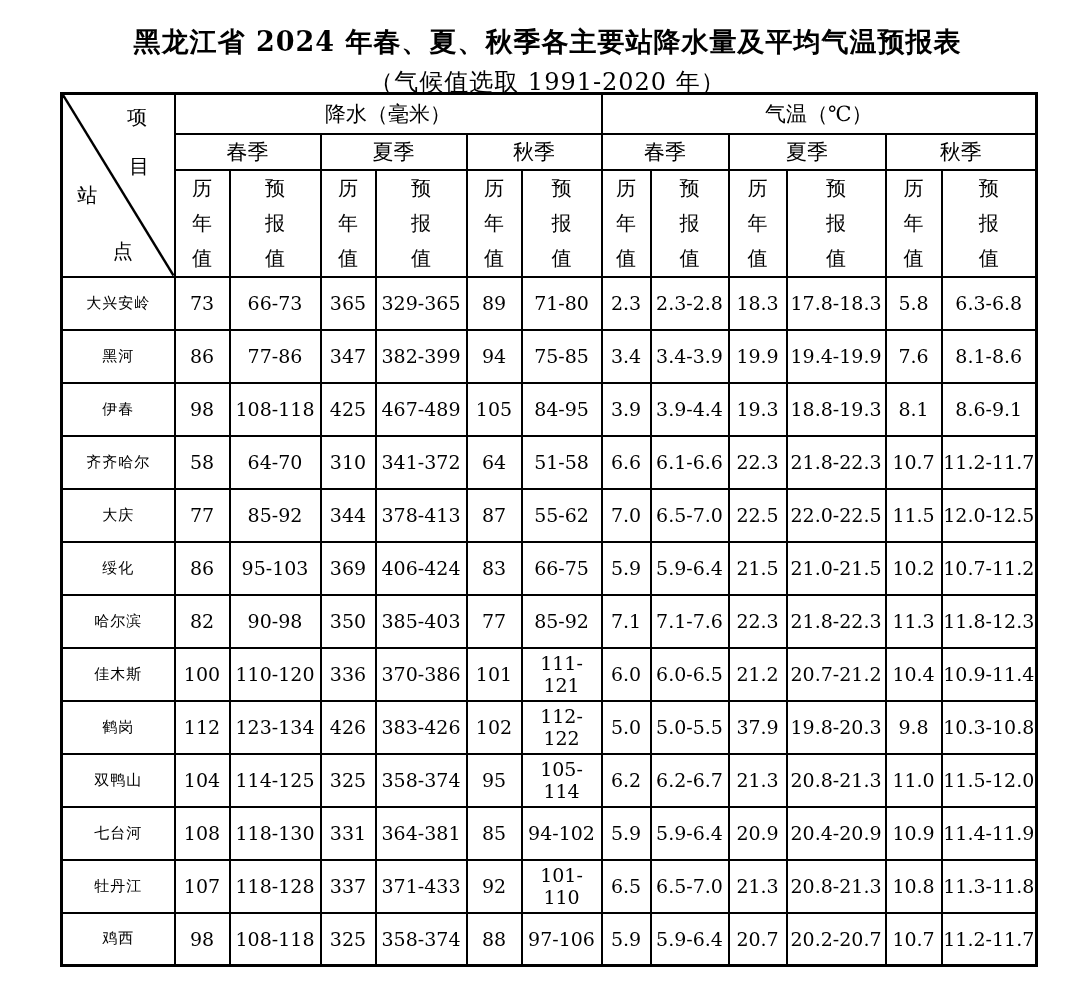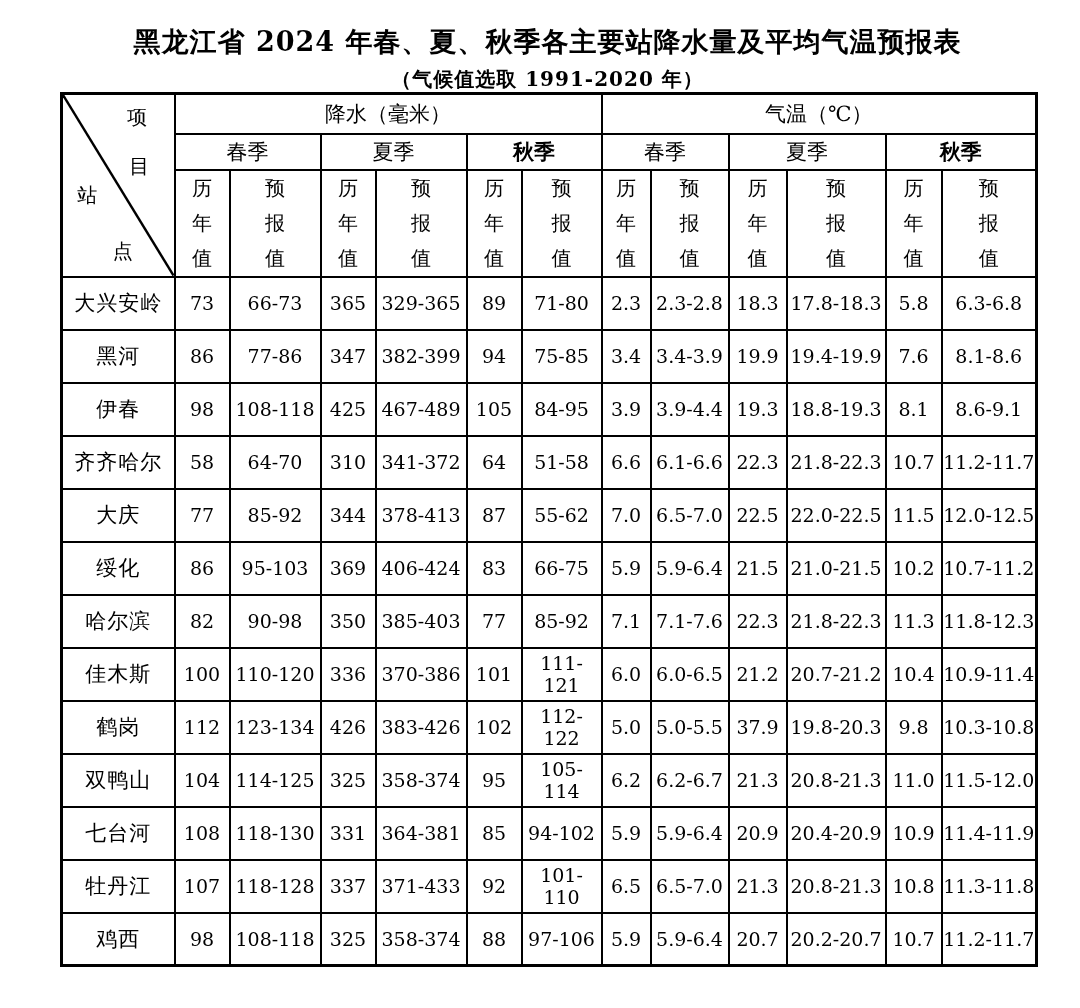--- a/index.html
+++ b/index.html
@@ -12,46 +12,46 @@
   }
   .page { position: relative; width: 1080px; height: 1008px; }
   .title-wrap {
     position: absolute; left: 60px; top: 24px; width: 975px;
     text-align: center;
   }
   .doc-title {
     font-size: 27px; font-weight: bold; letter-spacing: 1px;
   }
   .doc-subtitle {
-    font-size: 20px; font-weight: bold; margin-top: 6px; letter-spacing: 1px;
+    font-size: 24px; font-weight: normal; margin-top: 6px; letter-spacing: 1px;
   }
   table.forecast {
     position: absolute; left: 60px; top: 92px;
     width: 975px;
     border-collapse: collapse;
     table-layout: fixed;
     background: #fff;
   }
   table.forecast th, table.forecast td {
     border: 2px solid #000;
     text-align: center;
     vertical-align: middle;
     padding: 0;
     font-weight: normal;
   }
   table.forecast { border: 3px solid #000; }
   tr.group-row th { height: 40px; font-size: 21px; }
   tr.season-row th { height: 36px; font-size: 21px; margin-top: 8px; }
-  tr.season-row th.bold { font-weight: bold; }
+  tr.season-row th.bold { font-weight: normal; }
   tr.vlabel-row th {
     height: 106px; font-size: 20px;
     white-space: pre-line; line-height: 35px;
   }
   tbody td { height: 53px; }
-  td.station { font-size: 21px; letter-spacing: 1px; }
+  td.station { font-size: 15px; letter-spacing: 1px; }
   td.num { font-size: 19px; font-weight: bold; font-family: "DejaVu Serif", "Liberation Serif", serif; }
   
   th.corner { position: relative; overflow: hidden; }
   th.corner svg { position: absolute; left: 0; top: 0; width: 100%; height: 100%; display: block; }
   th.corner .clabel { position: absolute; font-size: 20px; font-weight: normal; }
   .c-xiang { left: 58%; top: 5%; }
   .c-mu   { left: 60%; top: 32%; }
   .c-zhan { left: 13%; top: 48%; }
   .c-dian { left: 45%; top: 79%; }
 </style>

